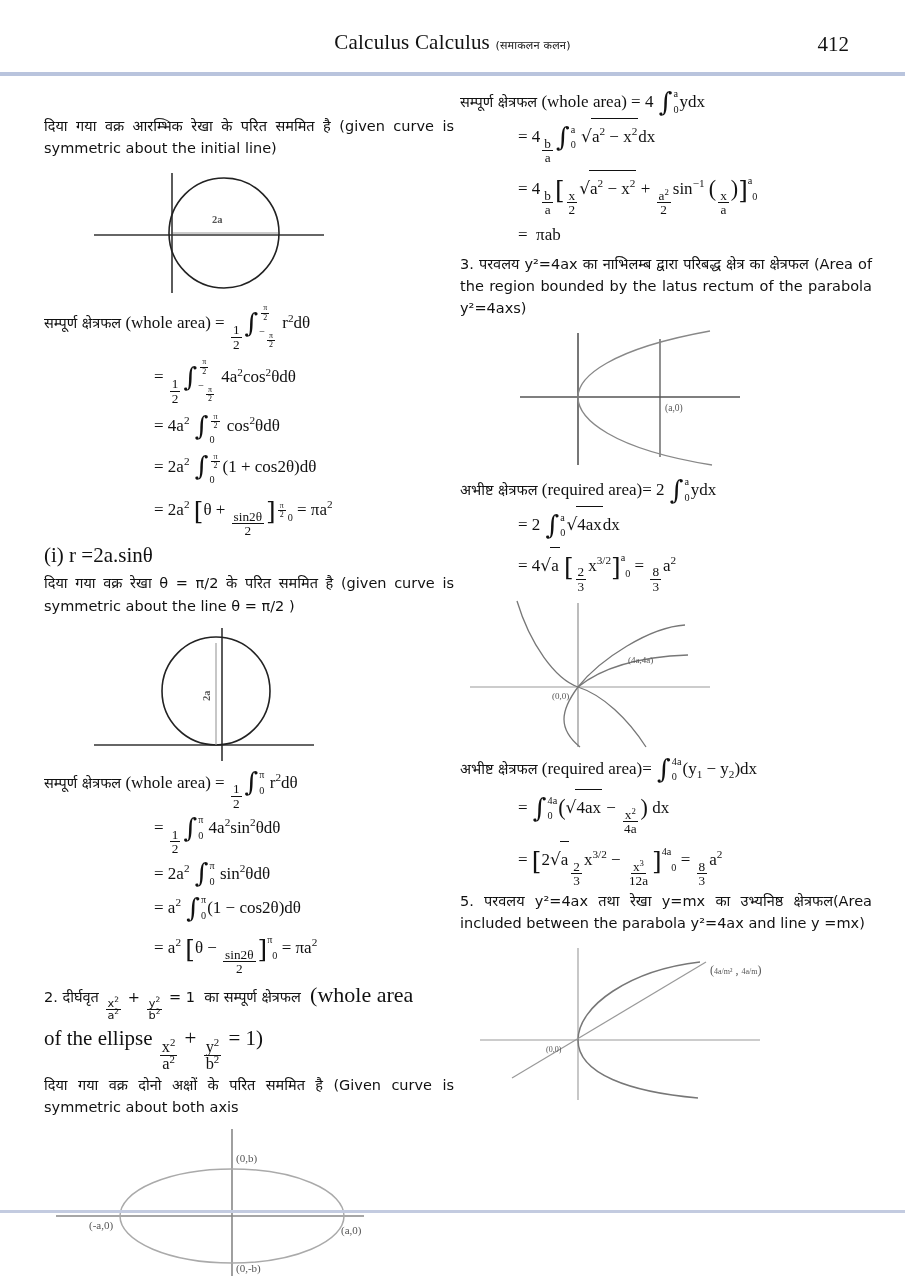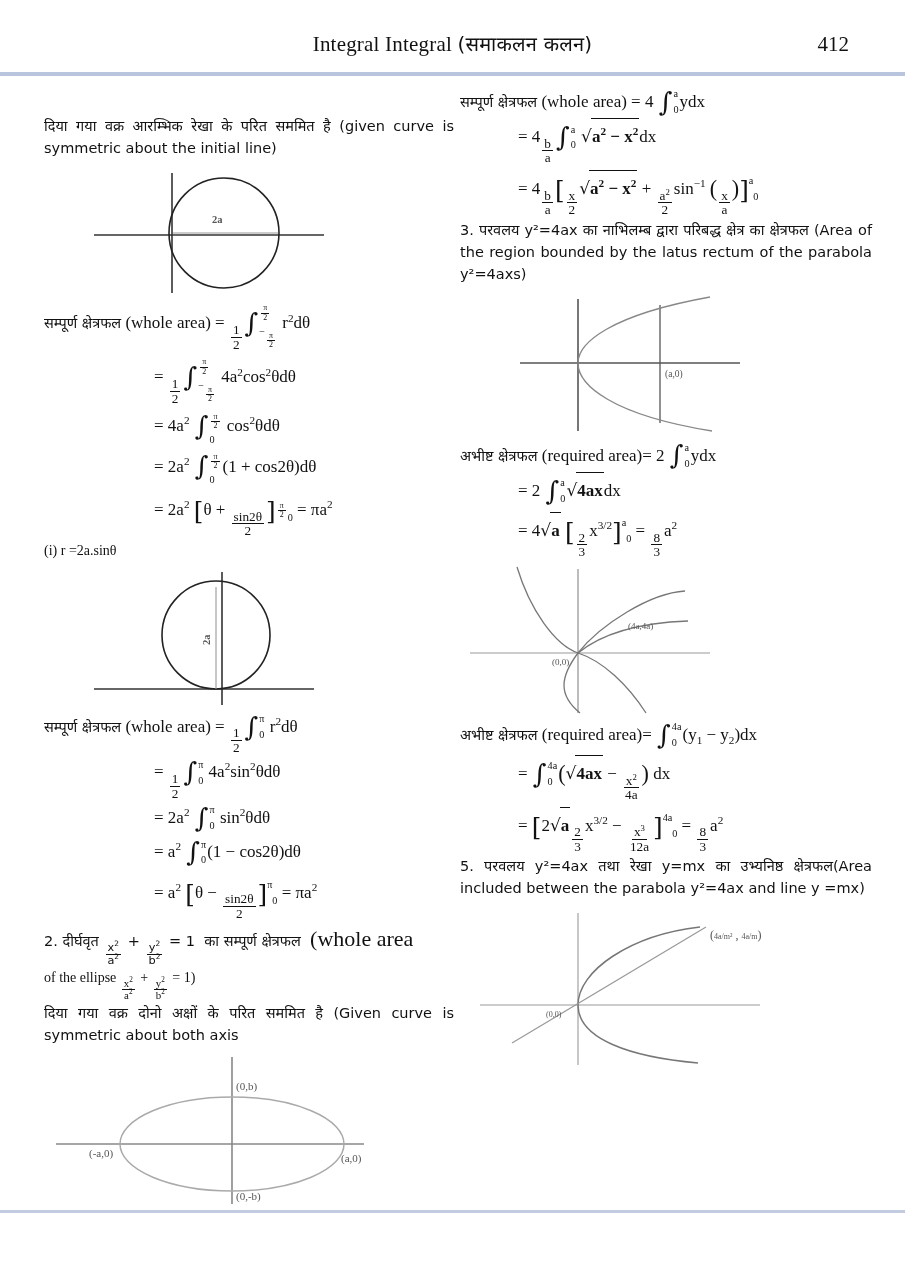--- a/index.html
+++ b/index.html
@@ -15,40 +15,40 @@
   .page { position:relative; width:905px; height:1280px; }
 
   
   .header {
     position:absolute; top:30px; left:0; width:905px; height:40px;
   }
   .header-title {
     position:absolute; left:0; width:905px; text-align:center;
     font-size:21px; letter-spacing:.2px; white-space:nowrap;
   }
-  .header-title .hi { font-family:"DejaVu Sans", sans-serif; font-size:20px; }
+  .header-title .hi { font-family:"DejaVu Sans", sans-serif; font-size:11px; }
   .page-number {
     position:absolute; right:56px; top:2px; font-size:21px;
   }
   .rule-top {
     position:absolute; top:72px; left:0; width:905px; height:4px;
     border-top:2px solid #b9c4dd; border-bottom:2px solid #b9c4dd;
   }
   .rule-bottom {
     position:absolute; top:1210px; left:0; width:905px;
     border-top:3px solid #c3cbe0;
   }
 
   
   .col { position:absolute; top:84px; }
   .col-left  { left:44px;  width:410px;margin-top:31px; }
   .col-right { left:460px; width:412px; }
 
   .txt {
-    font-size:14px; line-height:1.52;
+    font-size:21px; line-height:1.52;
     text-align:justify; text-justify:inter-word;
     margin:0 0 1px 0;
   }
   .hi { font-family:"DejaVu Sans", sans-serif; font-size:14.5px; }
 
   .eq {
     font-size:17px; line-height:1.9; margin:2px 0 2px 0;
     white-space:nowrap;
   }
   .eq-ind  { padding-left:110px; }
@@ -68,39 +68,39 @@
   }
   .intg .sgn { font-size:1.55em; line-height:.75; font-family:"DejaVu Serif", serif; }
   .intg .lims {
     display:inline-flex; flex-direction:column; justify-content:center;
     font-size:.60em; line-height:1.05; margin-left:1px;
   }
   .intg .lims .up { margin-bottom:.9em; }
   .intg .lims .lo { margin-top:-.4em; }
   .sqrt { display:inline-block; white-space:nowrap; }
   .sqrt .rad { font-family:"DejaVu Serif", serif; }
-  .sqrt .bar { border-top:1.1px solid #111; padding:8px 1px; margin-left:-1px;font-weight:bold; }
+  .sqrt .bar { border-top:1.1px solid #111; padding:8px 1px; margin-left:-1px; }
   .brk { font-size:1.45em; vertical-align:-.16em; font-family:"DejaVu Serif", serif; }
   .paren-b { font-size:1.3em; vertical-align:-.1em; }
   .limsup { font-size:.6em; vertical-align:1.0em; }
   .limsub { font-size:.6em; vertical-align:-.55em; }
 
   
   .fig { position:relative; margin:6px 0 4px 0; }
   .fig svg { display:block; }
   .lbl { font-family:"Liberation Serif", serif; fill:#555; }
 </style>
 </head>
 <body>
 
 <div class="page">
 
   <div class="header">
     <div class="header-title">
-      <span>Integral Integral</span>
+      <span>Calculus Calculus</span>
       <span class="hi">(समाकलन कलन)</span>
     </div>
     <div class="page-number">412</div>
   </div>
   <div class="rule-top"></div>
 
   <div class="col col-left">
 
     <p class="txt hi">दिया गया वक्र आरम्भिक रेखा के परित सममित है (given curve is symmetric about the initial line)</p>
 
@@ -184,20 +184,21 @@
       = 2a<sup>2</sup> <span class="brk">[</span>θ + <span class="frac">
           <span class="num">sin2θ</span>
           <span class="den">2</span>
         </span><span class="brk">]</span><span class="limsup"><span class="frac">
             <span class="num">π</span>
             <span class="den">2</span>
           </span></span><span class="limsub">0</span> = πa<sup>2</sup>
     </div>
 
     <p class="txt">(i) r =2a.sinθ</p>
+    <p class="txt hi">दिया गया वक्र रेखा θ = π/2 के परित सममित है (given curve is symmetric about the line θ = π/2 )</p>
 
     <div class="fig">
       <svg width="400" height="140" viewBox="0 0 400 140">
         <line x1="50" y1="122" x2="270" y2="122" stroke="#333" stroke-width="1.6"></line>
         <line x1="178" y1="5" x2="178" y2="138" stroke="#333" stroke-width="1.6"></line>
         <circle cx="172" cy="68" r="54" fill="none" stroke="#222" stroke-width="1.6"></circle>
         <line x1="172" y1="20" x2="172" y2="122" stroke="#999" stroke-width="1.1"></line>
         <text class="lbl" x="166" y="78" font-size="10.5" font-weight="bold" fill="#111" transform="rotate(-90 166 78)">2a</text>
       </svg>
     </div>
@@ -323,20 +324,21 @@
           <span class="den">2</span>
         </span><span class="sqrt"><span class="rad">√</span><span class="bar">a<sup>2</sup> − x<sup>2</sup></span></span> + <span class="frac">
           <span class="num">a<sup>2</sup></span>
           <span class="den">2</span>
         </span>sin<sup>−1</sup> <span class="paren-b">(</span><span class="frac">
           <span class="num">x</span>
           <span class="den">a</span>
         </span><span class="paren-b">)</span><span class="brk">]</span><span class="limsup">a</span><span class="limsub">0</span>
     </div>
 
+    <div class="eq eq-ind3">= &nbsp;πab</div>
 
     <p class="txt hi">3. परवलय y²=4ax का नाभिलम्ब द्वारा परिबद्ध क्षेत्र का क्षेत्रफल (Area of the region bounded by the latus rectum of the parabola y²=4axs)</p>
 
     <div class="fig">
       <svg width="412" height="145" viewBox="0 0 412 145">
         <line x1="60" y1="72" x2="280" y2="72" stroke="#555" stroke-width="1.5"></line>
         <line x1="118" y1="8" x2="118" y2="140" stroke="#555" stroke-width="1.6"></line>
         <line x1="200" y1="14" x2="200" y2="132" stroke="#555" stroke-width="1.3"></line>
         <path d="M 250 6 C 150 24 118 52 118 72 C 118 94 152 124 252 140" fill="none" stroke="#888" stroke-width="1.4"></path>
         <text class="lbl" x="205" y="86" font-size="9.5">(a,0)</text>

